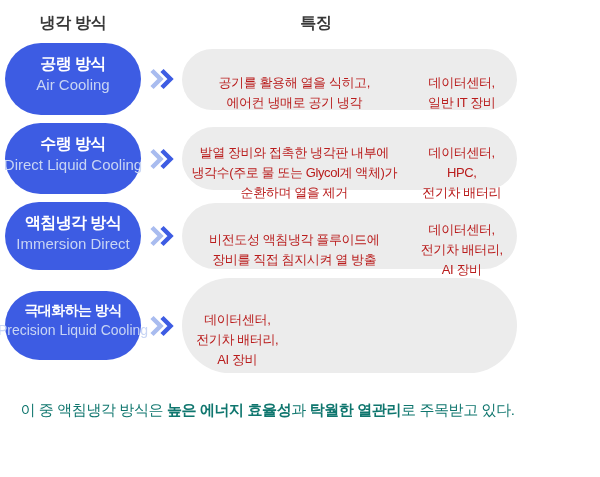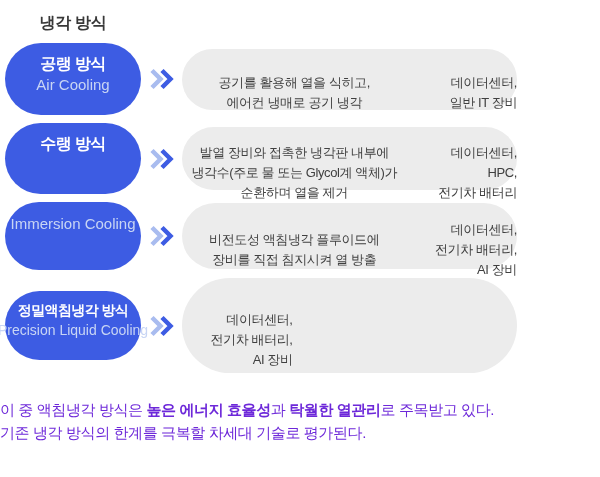--- a/index.html
+++ b/index.html
@@ -79,47 +79,48 @@
   }
   .row-1 .box { height: 61px; }
   .row-2 .box { height: 63px; }
   .row-3 .box { height: 66px; }
   .row-4 .box { height: 95px; }
 
   .feature, .usage {
     text-align: center;
     font-size: 13px;
     line-height: 20px;
-    color: #404040;
+    color: #b91c1c;
     white-space: pre-line;
     letter-spacing: -0.4px;
     margin-top: 28px;
   }
   .feature { flex: 0 0 67%; }
-  .usage   { flex: 0 0 33%; text-align: right; }
+  .usage   { flex: 0 0 33%; }
 
   
   .footer {
     position: absolute;
     top: 398px; left: 0; right: 0;
-    text-align: left;
-    color: #6d28d9;
+    text-align: center;
+    color: #0f766e;
     font-size: 15px;
     line-height: 23px;
     letter-spacing: -0.4px;
   }
   .footer p { margin: 0; }
   .footer .b { font-weight: 700; }
 </style>
 </head>
 <body>
 
 <div class="page">
 
   <div class="hdr hdr-method">냉각 방식</div>
+  <div class="hdr hdr-features">특징</div>
 
   <div class="rows">
 
     <div class="row row-1">
       <div class="pill">
         <div class="pill-title">공랭 방식</div>
         <div class="pill-sub">Air Cooling</div>
       </div>
       <div class="chev">
         <svg width="26" height="22" viewBox="0 0 26 22">
@@ -131,74 +132,75 @@
         <div class="feature">공기를 활용해 열을 식히고,
 에어컨 냉매로 공기 냉각</div>
         <div class="usage">데이터센터,
 일반 IT 장비</div>
       </div>
     </div>
 
     <div class="row row-2">
       <div class="pill">
         <div class="pill-title">수랭 방식</div>
+        <div class="pill-sub">Direct Liquid Cooling</div>
       </div>
       <div class="chev">
         <svg width="26" height="22" viewBox="0 0 26 22">
             <polyline points="3,2.5 11.5,11 3,19.5" stroke="#A9BCEF" stroke-width="4.5" fill="none"></polyline>
             <polyline points="13,2.5 21.5,11 13,19.5" stroke="#3D5CE3" stroke-width="4.5" fill="none"></polyline>
           </svg>
       </div>
       <div class="box">
         <div class="feature">발열 장비와 접촉한 냉각판 내부에
 냉각수(주로 물 또는 Glycol계 액체)가
 순환하며 열을 제거</div>
         <div class="usage">데이터센터,
 HPC,
 전기차 배터리</div>
       </div>
     </div>
 
     <div class="row row-3">
       <div class="pill">
-        <div class="pill-sub">Immersion Cooling</div>
+        <div class="pill-title">액침냉각 방식</div>
+        <div class="pill-sub">Immersion Direct</div>
       </div>
       <div class="chev">
         <svg width="26" height="22" viewBox="0 0 26 22">
             <polyline points="3,2.5 11.5,11 3,19.5" stroke="#A9BCEF" stroke-width="4.5" fill="none"></polyline>
             <polyline points="13,2.5 21.5,11 13,19.5" stroke="#3D5CE3" stroke-width="4.5" fill="none"></polyline>
           </svg>
       </div>
       <div class="box">
         <div class="feature">비전도성 액침냉각 플루이드에
 장비를 직접 침지시켜 열 방출</div>
         <div class="usage">데이터센터,
 전기차 배터리,
 AI 장비</div>
       </div>
     </div>
 
     <div class="row row-4">
       <div class="pill">
-        <div class="pill-title">정밀액침냉각 방식</div>
+        <div class="pill-title">극대화하는 방식</div>
         <div class="pill-sub">Precision Liquid Cooling</div>
       </div>
       <div class="chev">
         <svg width="26" height="22" viewBox="0 0 26 22">
             <polyline points="3,2.5 11.5,11 3,19.5" stroke="#A9BCEF" stroke-width="4.5" fill="none"></polyline>
             <polyline points="13,2.5 21.5,11 13,19.5" stroke="#3D5CE3" stroke-width="4.5" fill="none"></polyline>
           </svg>
       </div>
       <div class="box">
         <div class="usage">데이터센터,
 전기차 배터리,
 AI 장비</div>
       </div>
     </div>
 
   </div>
 
   <div class="footer">
     <p><span>이 중 액침냉각 방식은 </span><span class="b">높은 에너지 효율성</span><span>과 </span><span class="b">탁월한 열관리</span><span>로 주목받고 있다.</span></p>
-    <p>기존 냉각 방식의 한계를 극복할 차세대 기술로 평가된다.</p>
   </div>
 
 </div>
 
 </body></html>

